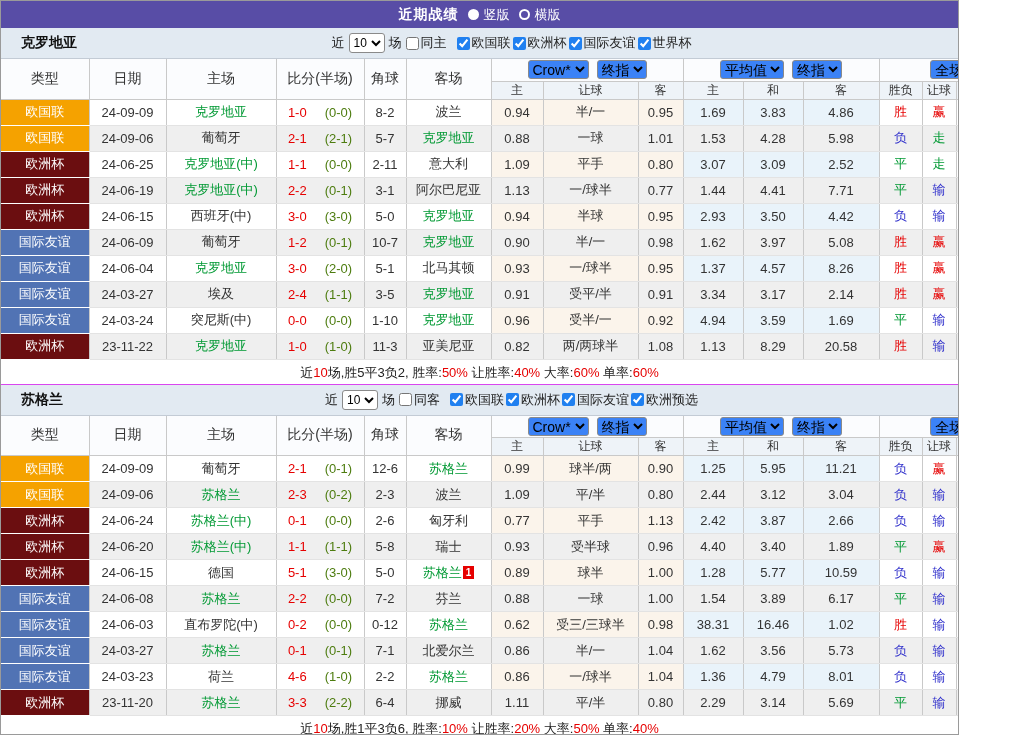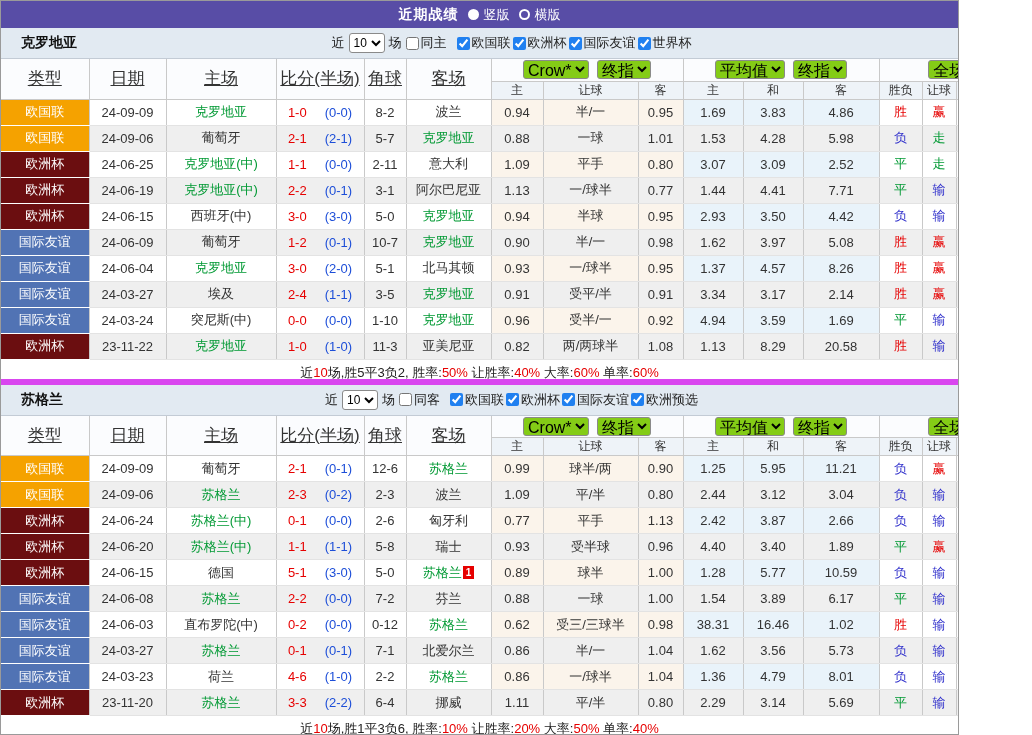--- a/index.html
+++ b/index.html
@@ -23,38 +23,38 @@
   .cb { display:inline-flex; align-items:center; gap:1px; cursor:pointer; }
   .cb input { width:13px; height:13px; accent-color:#2080f0; margin-right:1px; }
 
   
   table { border-collapse:collapse; width:1030px; table-layout:fixed; }
   th, td { border-right:1px solid #c9c9c9; border-bottom:1px solid #e3e3e3; text-align:center; font-size:13px; color:#333; padding:0 1px; height:26px; overflow:hidden; white-space:nowrap; }
   th:last-child, td:last-child { border-right:none; }
   thead th { background:#f3f7fb; font-weight:normal; color:#333; border-bottom:1px solid #c9c9c9; }
   thead tr.selrow th { height:22px; background:#fbfcfe; }
   thead tr.subrow th { height:17px; font-size:12px; background:#eef3f8; }
-  thead th.thmain { font-size:17px; background:#f3f7fb;text-decoration:underline; }
-  thead select { font-size:16px; height:19px; border:1px solid #8a8a8a; border-radius:3px; background:#84cc16; margin:0 4px; }
+  thead th.thmain { font-size:14px; background:#f3f7fb; }
+  thead select { font-size:14px; height:19px; border:1px solid #8a8a8a; border-radius:3px; background:#3b82f6; margin:0 4px; }
 
   tbody tr.odd td { background:#fff; }
   tbody tr.even td { background:#efefef; }
   tbody tr.odd td.c-crow { background:#fbf4eb; }
   tbody tr.odd td.c-avg { background:#e9f3fa; }
   td.type { color:#fff; border-bottom:1px solid #fff; }
   td.team.hl { color:var(--green); }
   .ft { color:var(--red); }
-  .ht { color:#1d4ed8;margin-left:18px; }
+  .ht { color:#4d7c0f;margin-left:18px; }
   .res-red { color:var(--red); }
   .res-green { color:var(--green); }
   .res-blue { color:var(--blue); }
   .redcard { display:inline-block; background:var(--red); color:#fff; font-size:10px; font-weight:bold; line-height:13px; padding:0 3px; margin-left:1px; vertical-align:1px; }
 
   
-  .summary { height:25px; line-height:25px; text-align:center; font-size:13px; color:#222; background:#fff; border-bottom:6px solid #d946ef; }
+  .summary { height:25px; line-height:25px; text-align:center; font-size:13px; color:#222; background:#fff; border-bottom:1px solid #d946ef; }
   .summary .red { color:var(--red); }
 </style>
 </head>
 <body>
 
 <div class="page">
 
   <div class="titlebar">
     <span class="title">近期战绩</span>
     <span class="radio-opt">

